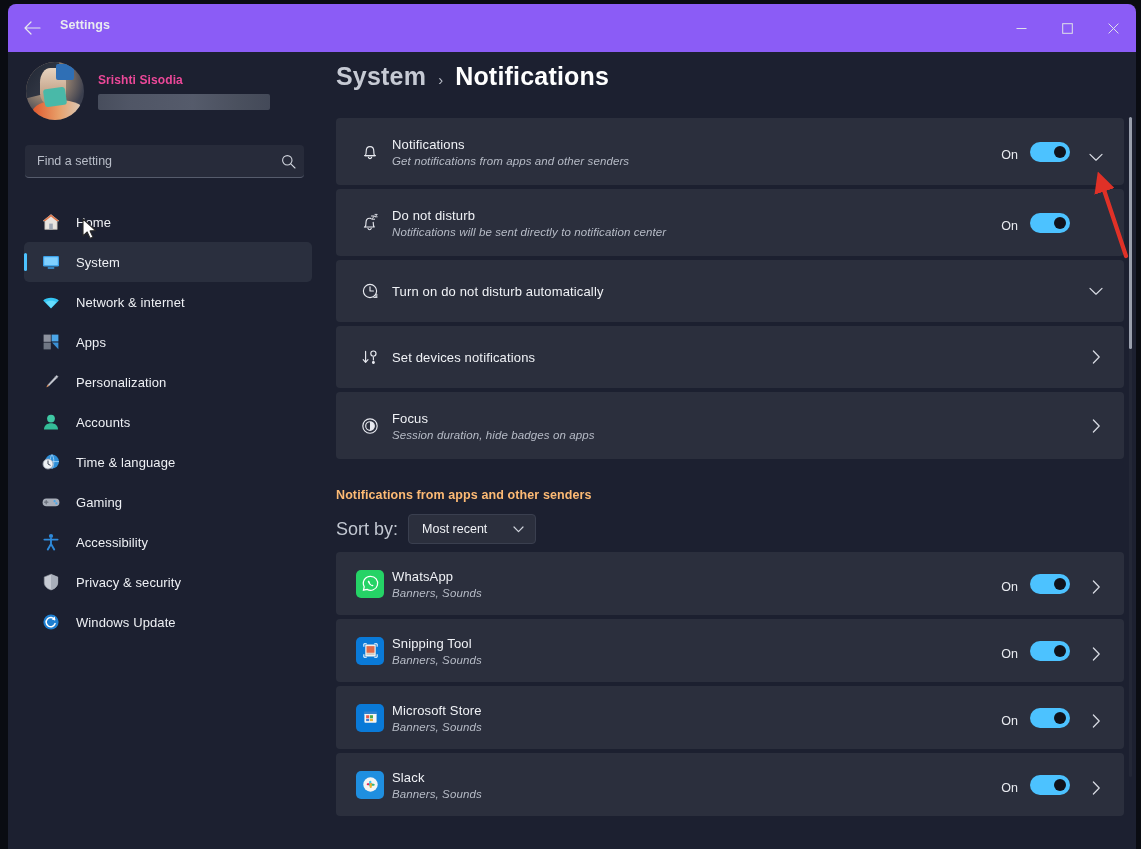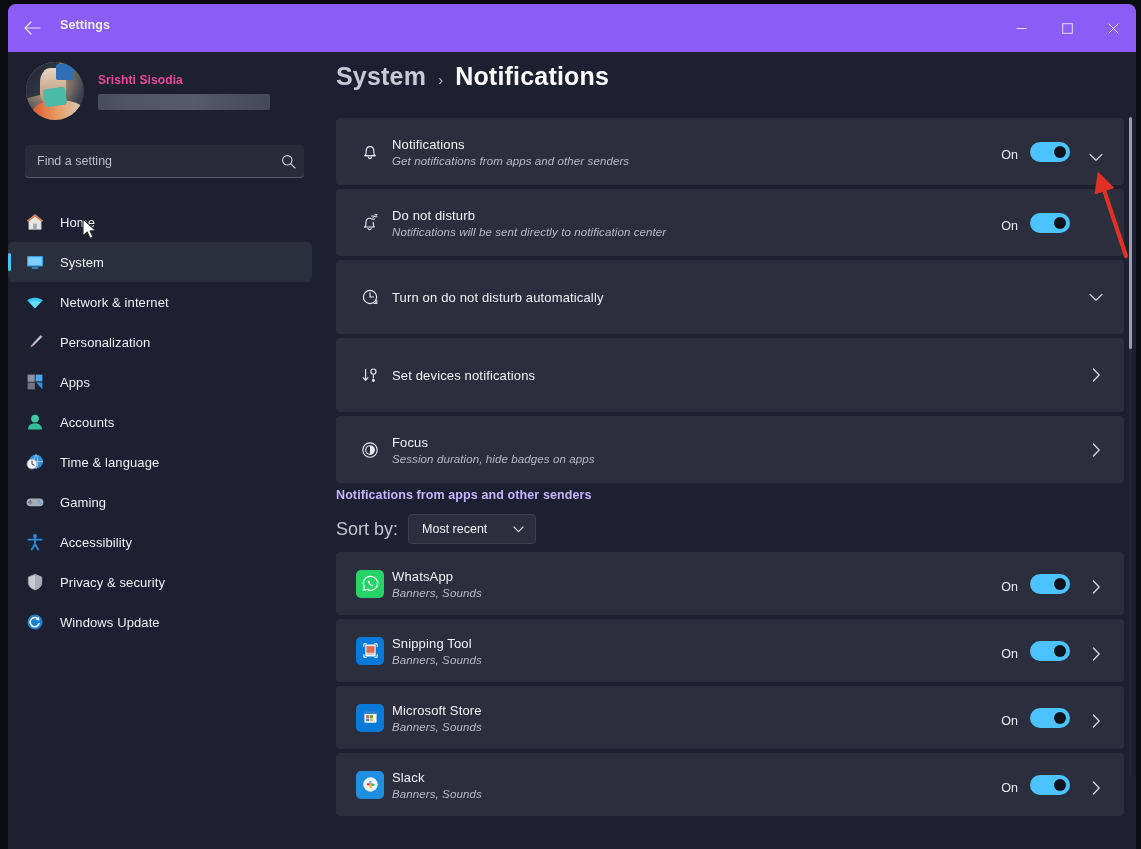--- a/index.html
+++ b/index.html
@@ -73,21 +73,21 @@
     display: flex; align-items: center;
   }
   .searchwrap input {
     flex: 1; background: transparent; border: none; outline: none;
     color: #14b8a6; font-size: 12.5px; padding: 0 12px;
     font-family: "Liberation Sans", sans-serif;
   }
   .searchwrap input::placeholder { color: #b9bec9; }
   .search-ic { width: 32px; display:flex; align-items:center; justify-content:center; color:#cfd3dc; }
 
-  .navlist { position: absolute; left: 0; top: 150px; right: 8px; }
+  .navlist { position: absolute; left: 16px; top: 150px; right: 8px; }
   .navitem {
     position: relative; height: 40px; border-radius: 5px;
     display: flex; align-items: center; padding-left: 16px; margin-bottom: 0px;
   }
   .navitem.active { background: #2a2f3e; }
   .navitem.active::before {
     content: ""; position: absolute; left: 0; top: 11px;
     width: 3px; height: 18px; border-radius: 2px; background: #4cc2ff;
   }
   .nav-ic { width: 22px; height: 22px; margin-right: 14px; flex: 0 0 22px;
@@ -108,21 +108,21 @@
   .bc-current { font-size: 25px; color: #ffffff; font-weight: 700; letter-spacing: .2px; }
 
   .cards { position: absolute; left: 16px; top: 66px; width: 788px; }
 
   .card {
     background: #2b2f3d; border-radius: 4px;
     display: flex; align-items: center; padding: 0 14px;
     margin-bottom: 4px; position: relative;
   }
   .card.tall { height: 67px; }
-  .card.mid { height: 74px; }
+  .card.mid { height: 62px; }
   .card.app { height: 63px; }
 
   .c-ic { width: 40px; flex: 0 0 40px; display: flex; align-items: center;
           justify-content: center; color: #e8eaf0; }
   .c-txt { flex: 1; min-width: 0; padding-left: 2px; }
   .c-title { font-size: 13px; color: #f0f2f6; letter-spacing: .15px; }
   .c-sub { font-size: 11.5px; color: #b6bbc6; margin-top: 3px; letter-spacing: .1px; font-style: italic; }
   .c-right { display: flex; align-items: flex-end; gap: 12px; flex: 0 0 auto; }
   .onlabel { font-size: 12.5px; color: #e9ebf0; }
 
@@ -132,21 +132,21 @@
   }
   .toggle::after {
     content: ""; position: absolute; right: 4px; top: 4px;
     width: 12px; height: 12px; border-radius: 50%; background: #10131c;
   }
   .chev { width: 28px; display: flex; align-items: center; justify-content: center;
           color: #d7dae2; }
 
   .sec-head {
     position: absolute; left: 16px; top: 436px;
-    font-size: 12.5px; font-weight: bold; color: #c4b5fd; letter-spacing: .1px;
+    font-size: 12.5px; font-weight: bold; color: #fdba74; letter-spacing: .1px;
   }
   .sortrow { position: absolute; left: 16px; top: 462px; display: flex; align-items: center; }
   .sortlabel { font-size: 18px; color: #c2c7d1; margin-right: 10px; }
   .sortsel {
     height: 30px; min-width: 128px; background: #2b2f3d; border-radius: 4px;
     display: flex; align-items: center; justify-content: space-between;
     padding: 0 11px 0 13px; border: 1px solid #3a3f4f;
   }
   .sortval { font-size: 12.5px; color: #f0f2f6; }
   .sortchev { color: #cfd3dc; margin-left: 14px; display:flex; }
@@ -260,37 +260,37 @@
             <svg width="20" height="20" viewBox="0 0 20 20">
               <path d="M2.2 8.4 C5.6 5, 14.4 5, 17.8 8.4 L10 16.6 Z" fill="#35c6f4"></path>
               <path d="M4.6 10.2 C7 8.2, 13 8.2, 15.4 10.2 L10 16 Z" fill="#6fe0ff" opacity=".85"></path>
             </svg>
           </span>
           <span class="nav-lb">Network &amp; internet</span>
         </div>
         <div class="navitem">
           <span class="nav-ic">
             <svg width="20" height="20" viewBox="0 0 20 20">
-              <path d="M15.6 3.2 L17.2 4.8 L8.4 13.6 L6 14.8 L7.2 12.4 Z" fill="#c9ccd4" stroke="#8e929c" stroke-width=".5"></path>
-              <path d="M6.9 12.7 L7.9 13.7 L5.2 15.4 Z" fill="#e8803a"></path>
-              <path d="M14.2 4.6 L15.9 6.3" stroke="#9aa0ab" stroke-width=".8"></path>
-            </svg>
-          </span>
-          <span class="nav-lb">Personalization</span>
-        </div>
-        <div class="navitem">
-          <span class="nav-ic">
-            <svg width="20" height="20" viewBox="0 0 20 20">
               <rect x="2.6" y="2.6" width="7.2" height="7.2" fill="#8d929e"></rect>
               <rect x="10.6" y="2.6" width="6.8" height="6.8" fill="#4ca6e8"></rect>
               <rect x="2.6" y="10.6" width="7.2" height="6.8" fill="#6f7683"></rect>
               <path d="M11 10.6 L17.4 10.6 L17.4 17.2 Z" fill="#3a8fd4"></path>
             </svg>
           </span>
           <span class="nav-lb">Apps</span>
+        </div>
+        <div class="navitem">
+          <span class="nav-ic">
+            <svg width="20" height="20" viewBox="0 0 20 20">
+              <path d="M15.6 3.2 L17.2 4.8 L8.4 13.6 L6 14.8 L7.2 12.4 Z" fill="#c9ccd4" stroke="#8e929c" stroke-width=".5"></path>
+              <path d="M6.9 12.7 L7.9 13.7 L5.2 15.4 Z" fill="#e8803a"></path>
+              <path d="M14.2 4.6 L15.9 6.3" stroke="#9aa0ab" stroke-width=".8"></path>
+            </svg>
+          </span>
+          <span class="nav-lb">Personalization</span>
         </div>
         <div class="navitem">
           <span class="nav-ic">
             <svg width="20" height="20" viewBox="0 0 20 20">
               <circle cx="10" cy="6.6" r="3.9" fill="#3fc9a4"></circle>
               <path d="M3 17.4 C3 13.2, 6.2 11.2, 10 11.2 C13.8 11.2, 17 13.2, 17 17.4 Z" fill="#34bd98"></path>
             </svg>
           </span>
           <span class="nav-lb">Accounts</span>
         </div>

